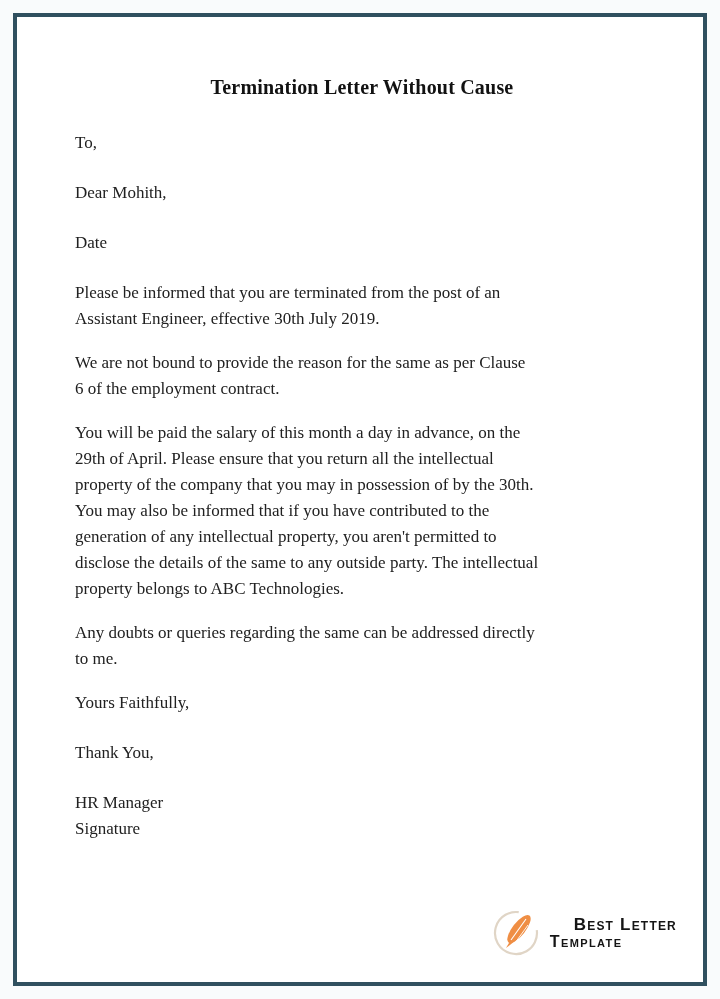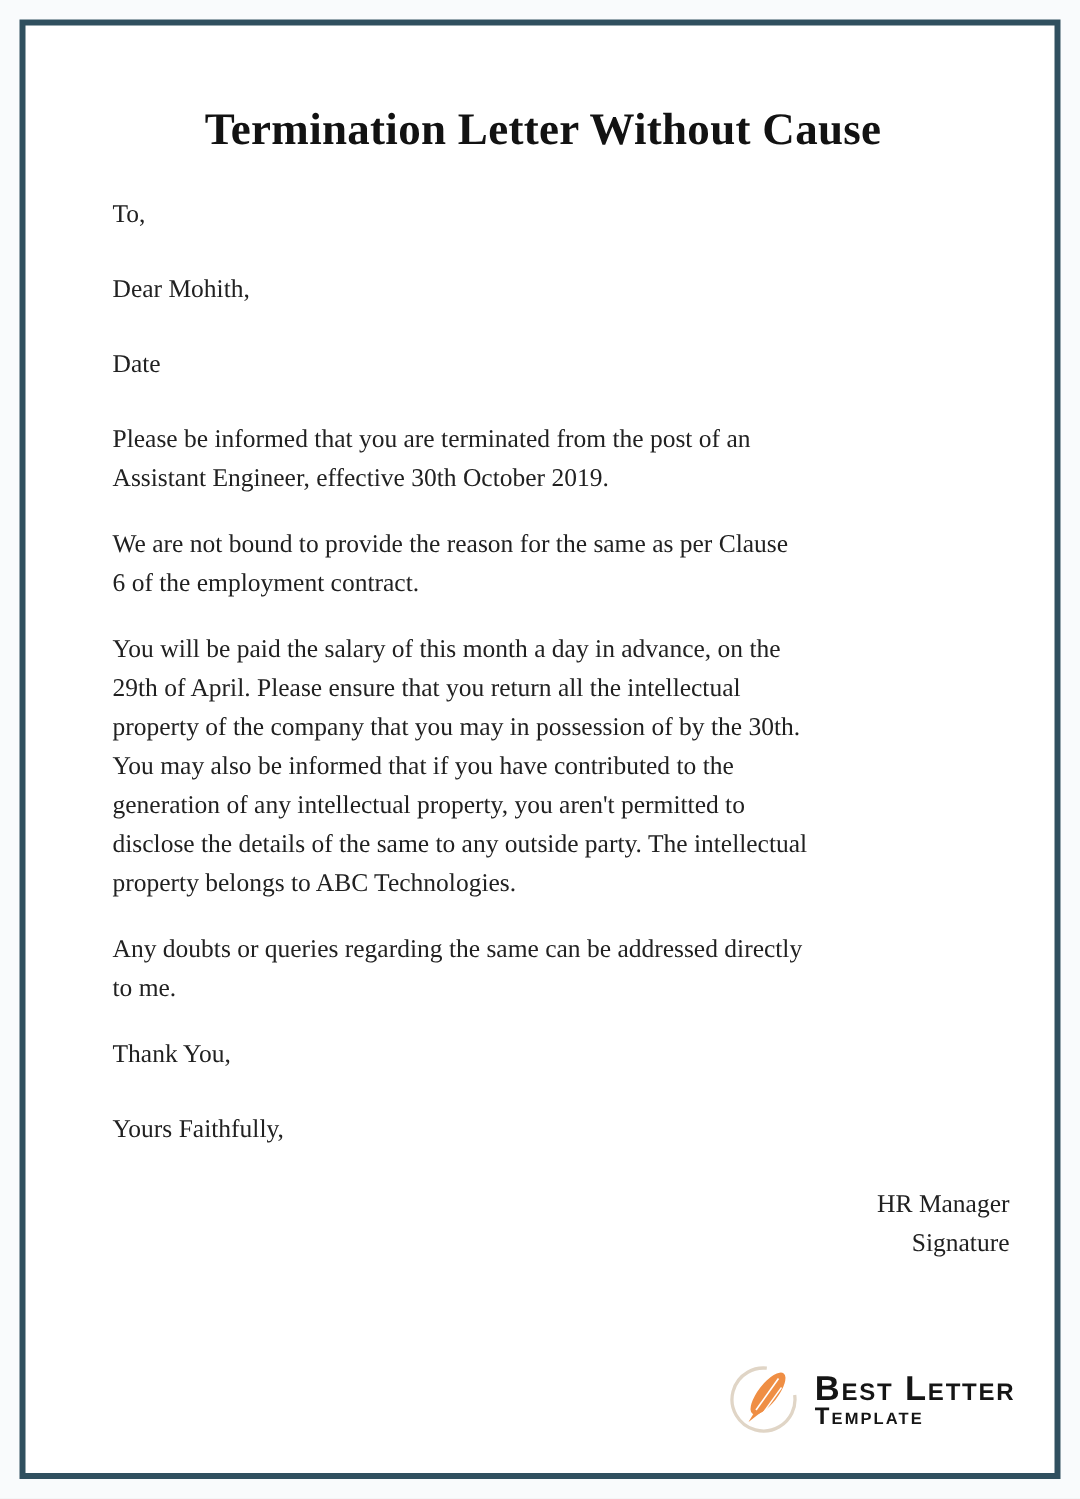--- a/index.html
+++ b/index.html
@@ -19,78 +19,78 @@
     border: 4px solid var(--frame-color, #30505f);
     padding: 53px 30px 0 58px;
     position: relative;
     font-family: "Liberation Serif", serif;
     font-size: 17px;
     line-height: 26px;
     color: #212121;
   }
   .title {
     font-family: "Liberation Serif", serif;
-    font-size: 30px;
+    font-size: 20px;
     line-height: 34px;
     font-weight: bold;
     color: #121212;
     text-align: center;
     margin: 0 24px 26px 0;
     letter-spacing: 0.2px;
   }
   .line { margin-bottom: 24px; }
   .para { margin-bottom: 18px; white-space: pre-line; }
-  .block { white-space: pre-line; text-align: right; }
+  .block { white-space: pre-line; }
   .logo {
     position: absolute;
     right: 26px;
     bottom: 18px;
     display: flex;
     align-items: center;
     gap: 2px;
   }
   .logo-icon { width: 58px; height: 62px; }
   .logo-text {
     font-family: "Liberation Sans", sans-serif;
     font-variant: small-caps;
     font-weight: bold;
     color: #151515;
     line-height: 1.05;
   }
-  .logo-text .l1 { font-size: 23px; letter-spacing: 1.2px; }
+  .logo-text .l1 { font-size: 17px; letter-spacing: 1.2px; margin-left: 24px; }
   .logo-text .l2 { font-size: 16px; letter-spacing: 1.4px; }
 </style>
 </head>
 <body>
 
 <div class="canvas">
   <div class="frame">
 
     <h1 class="title">Termination Letter Without Cause</h1>
 
     <div class="line">To,</div>
     <div class="line">Dear Mohith,</div>
     <div class="line">Date</div>
 
     <div class="para">Please be informed that you are terminated from the post of an
-Assistant Engineer, effective 30th October 2019.</div>
+Assistant Engineer, effective 30th July 2019.</div>
     <div class="para">We are not bound to provide the reason for the same as per Clause
 6 of the employment contract.</div>
     <div class="para">You will be paid the salary of this month a day in advance, on the
 29th of April. Please ensure that you return all the intellectual
 property of the company that you may in possession of by the 30th.
 You may also be informed that if you have contributed to the
 generation of any intellectual property, you aren't permitted to
 disclose the details of the same to any outside party. The intellectual
 property belongs to ABC Technologies.</div>
     <div class="para">Any doubts or queries regarding the same can be addressed directly
 to me.</div>
 
+    <div class="line">Yours Faithfully,</div>
     <div class="line">Thank You,</div>
-    <div class="line">Yours Faithfully,</div>
     <div class="block">HR Manager
 Signature</div>
 
     <div class="logo">
       <svg class="logo-icon" viewBox="0 0 58 62" aria-hidden="true">
         <circle cx="26" cy="31" r="21" fill="none" stroke="var(--quill-ring, #e0d5c6)" stroke-width="2.2" stroke-dasharray="104 28" stroke-dashoffset="-8" transform="rotate(-30 26 31)"></circle>
         <ellipse cx="29" cy="27" rx="6.5" ry="17" fill="var(--quill-color, #ef8e44)" transform="rotate(38 29 27)"></ellipse>
         <path d="M16 46 L22 36 L25 39 Z" fill="var(--quill-color, #ef8e44)"></path>
         <line x1="21" y1="38" x2="36" y2="17" stroke="#ffffff" stroke-width="1.1"></line>
         <line x1="25" y1="41" x2="38" y2="23" stroke="#ffffff" stroke-width="0.9"></line>

